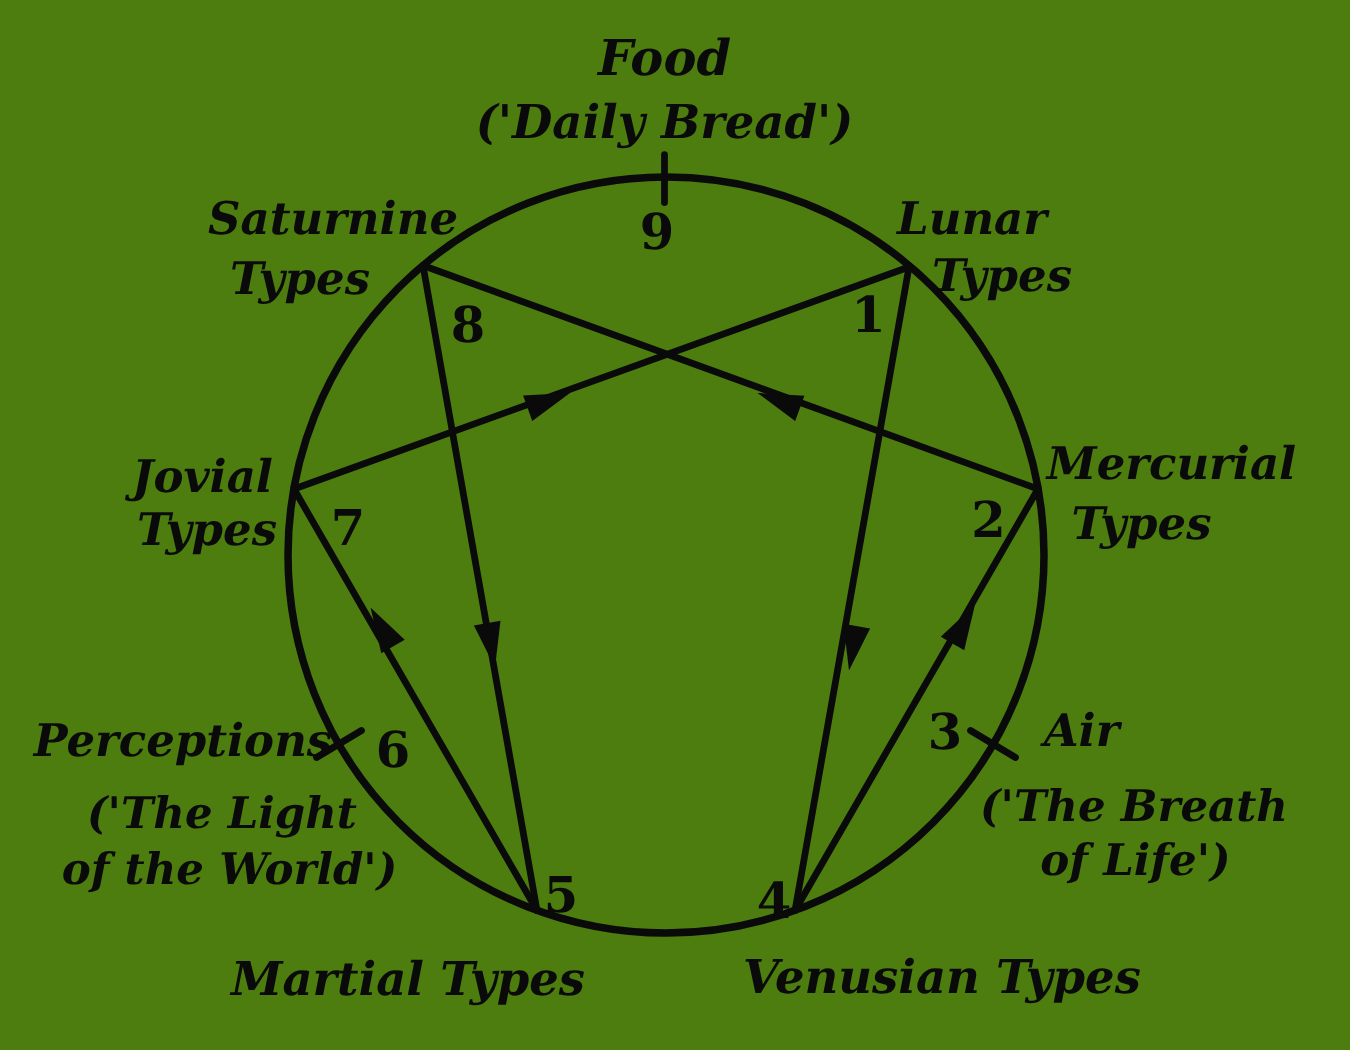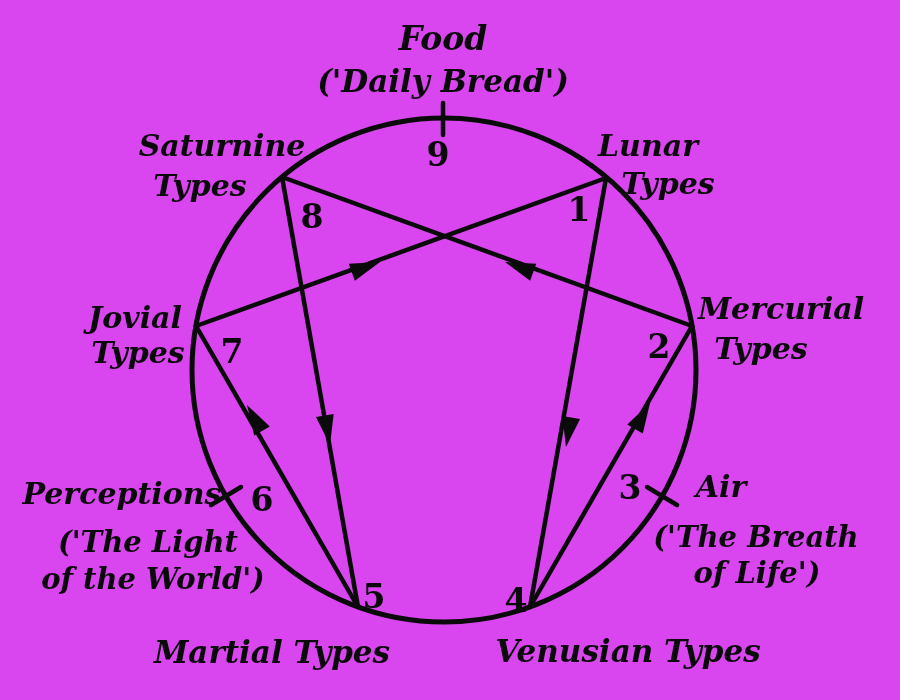--- a/index.html
+++ b/index.html
@@ -4,21 +4,21 @@
 <style>
   html, body {
     margin: 0;
     padding: 0;
     background: #ffffff;
   }
   .canvas {
     position: relative;
     width: 900px;
     height: 700px;
-    background: #d946ef;
+    background: #4d7c0f;
     overflow: hidden;
   }
   svg { display: block; }
   .ink-line {
     stroke: #0a0a0a;
     fill: none;
     stroke-linecap: round;
   }
   .ink-fill {
     fill: #0a0a0a;

